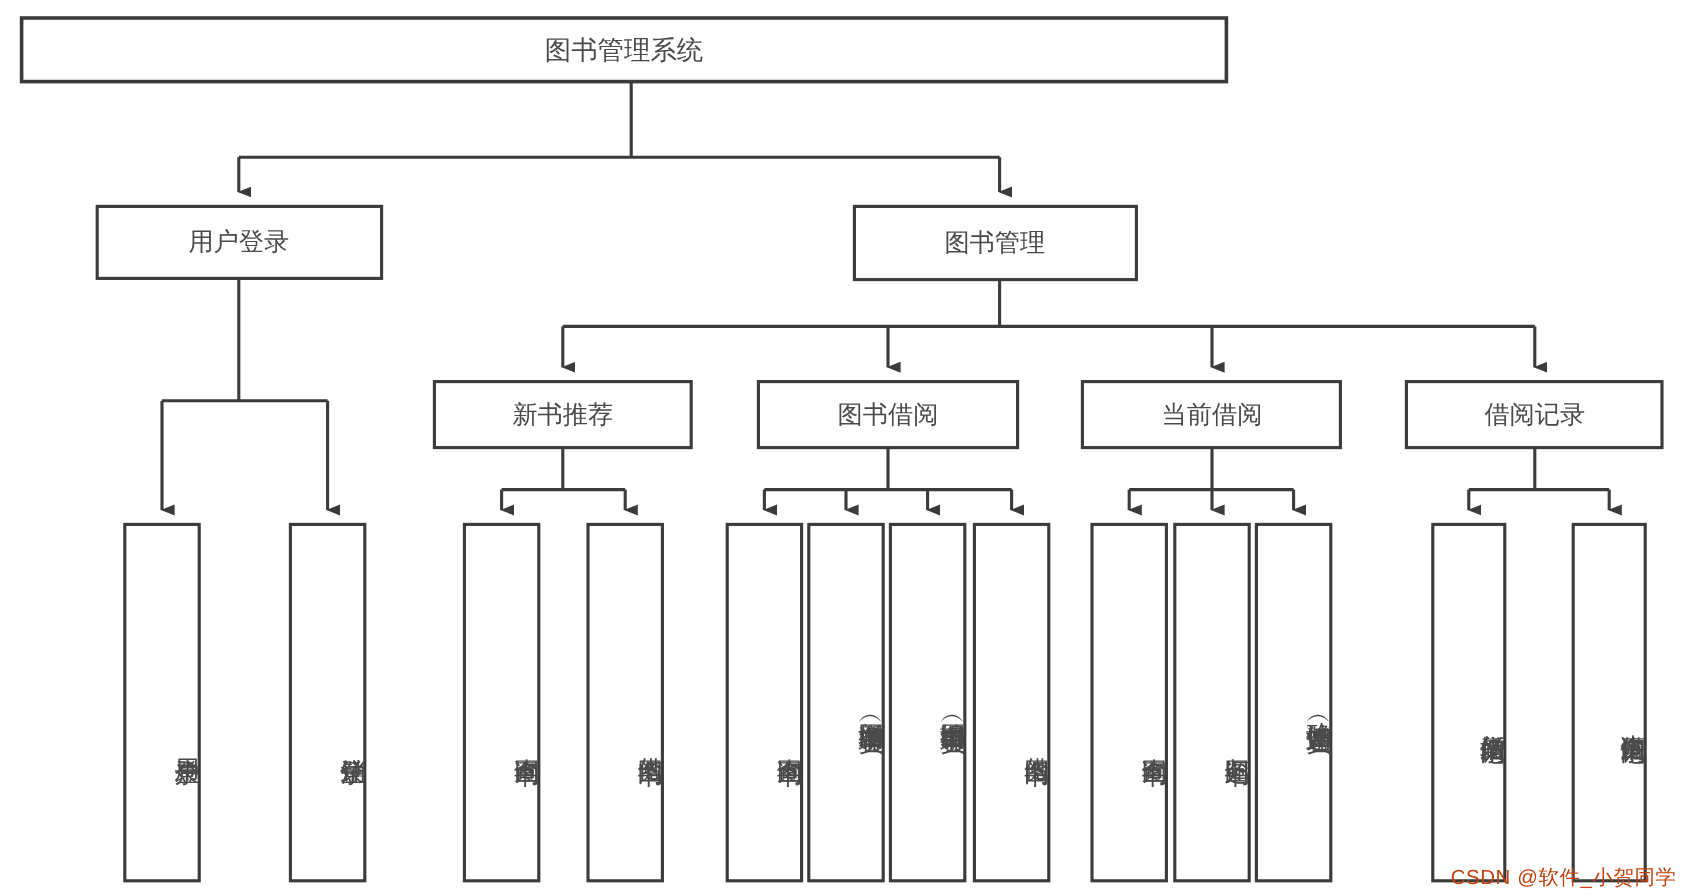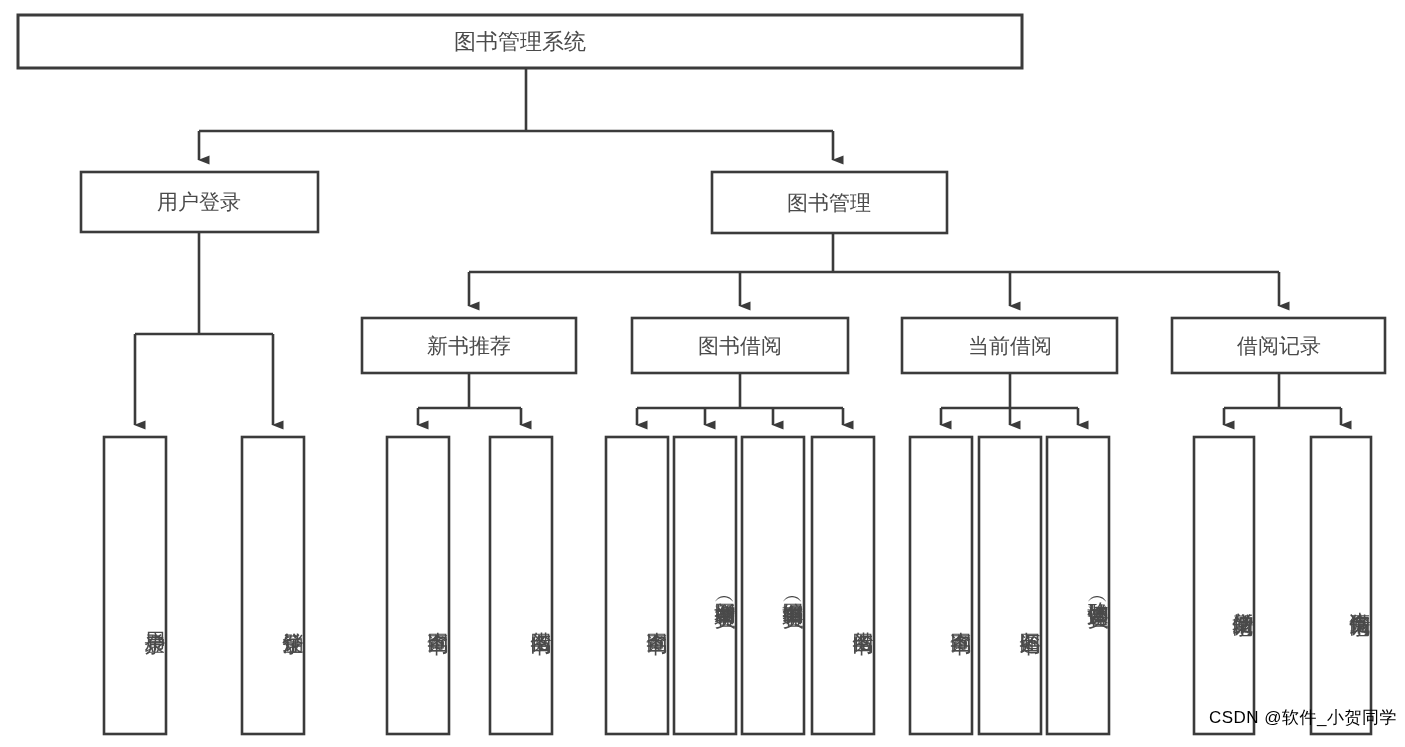--- a/index.html
+++ b/index.html
@@ -39,24 +39,24 @@
     color:#4a4a4a;
     text-align:center;
     display:flex;
     align-items:flex-start;
     justify-content:center;
     white-space:nowrap;
     pointer-events:none;
   }
   .watermark{
     position:absolute;
-    right:8px;bottom:18px;
+    right:8px;bottom:4px;
     font-family:"Liberation Sans","DejaVu Sans",sans-serif;
     font-size:17px;
-    color:#000000;
+    color:#c2410c;
     letter-spacing:0.5px;
     white-space:nowrap;
   }
 </style>
 </head>
 <body>
 
 <div id="diagram-root">
 
   <svg id="tree" viewBox="0 0 1405 747">

